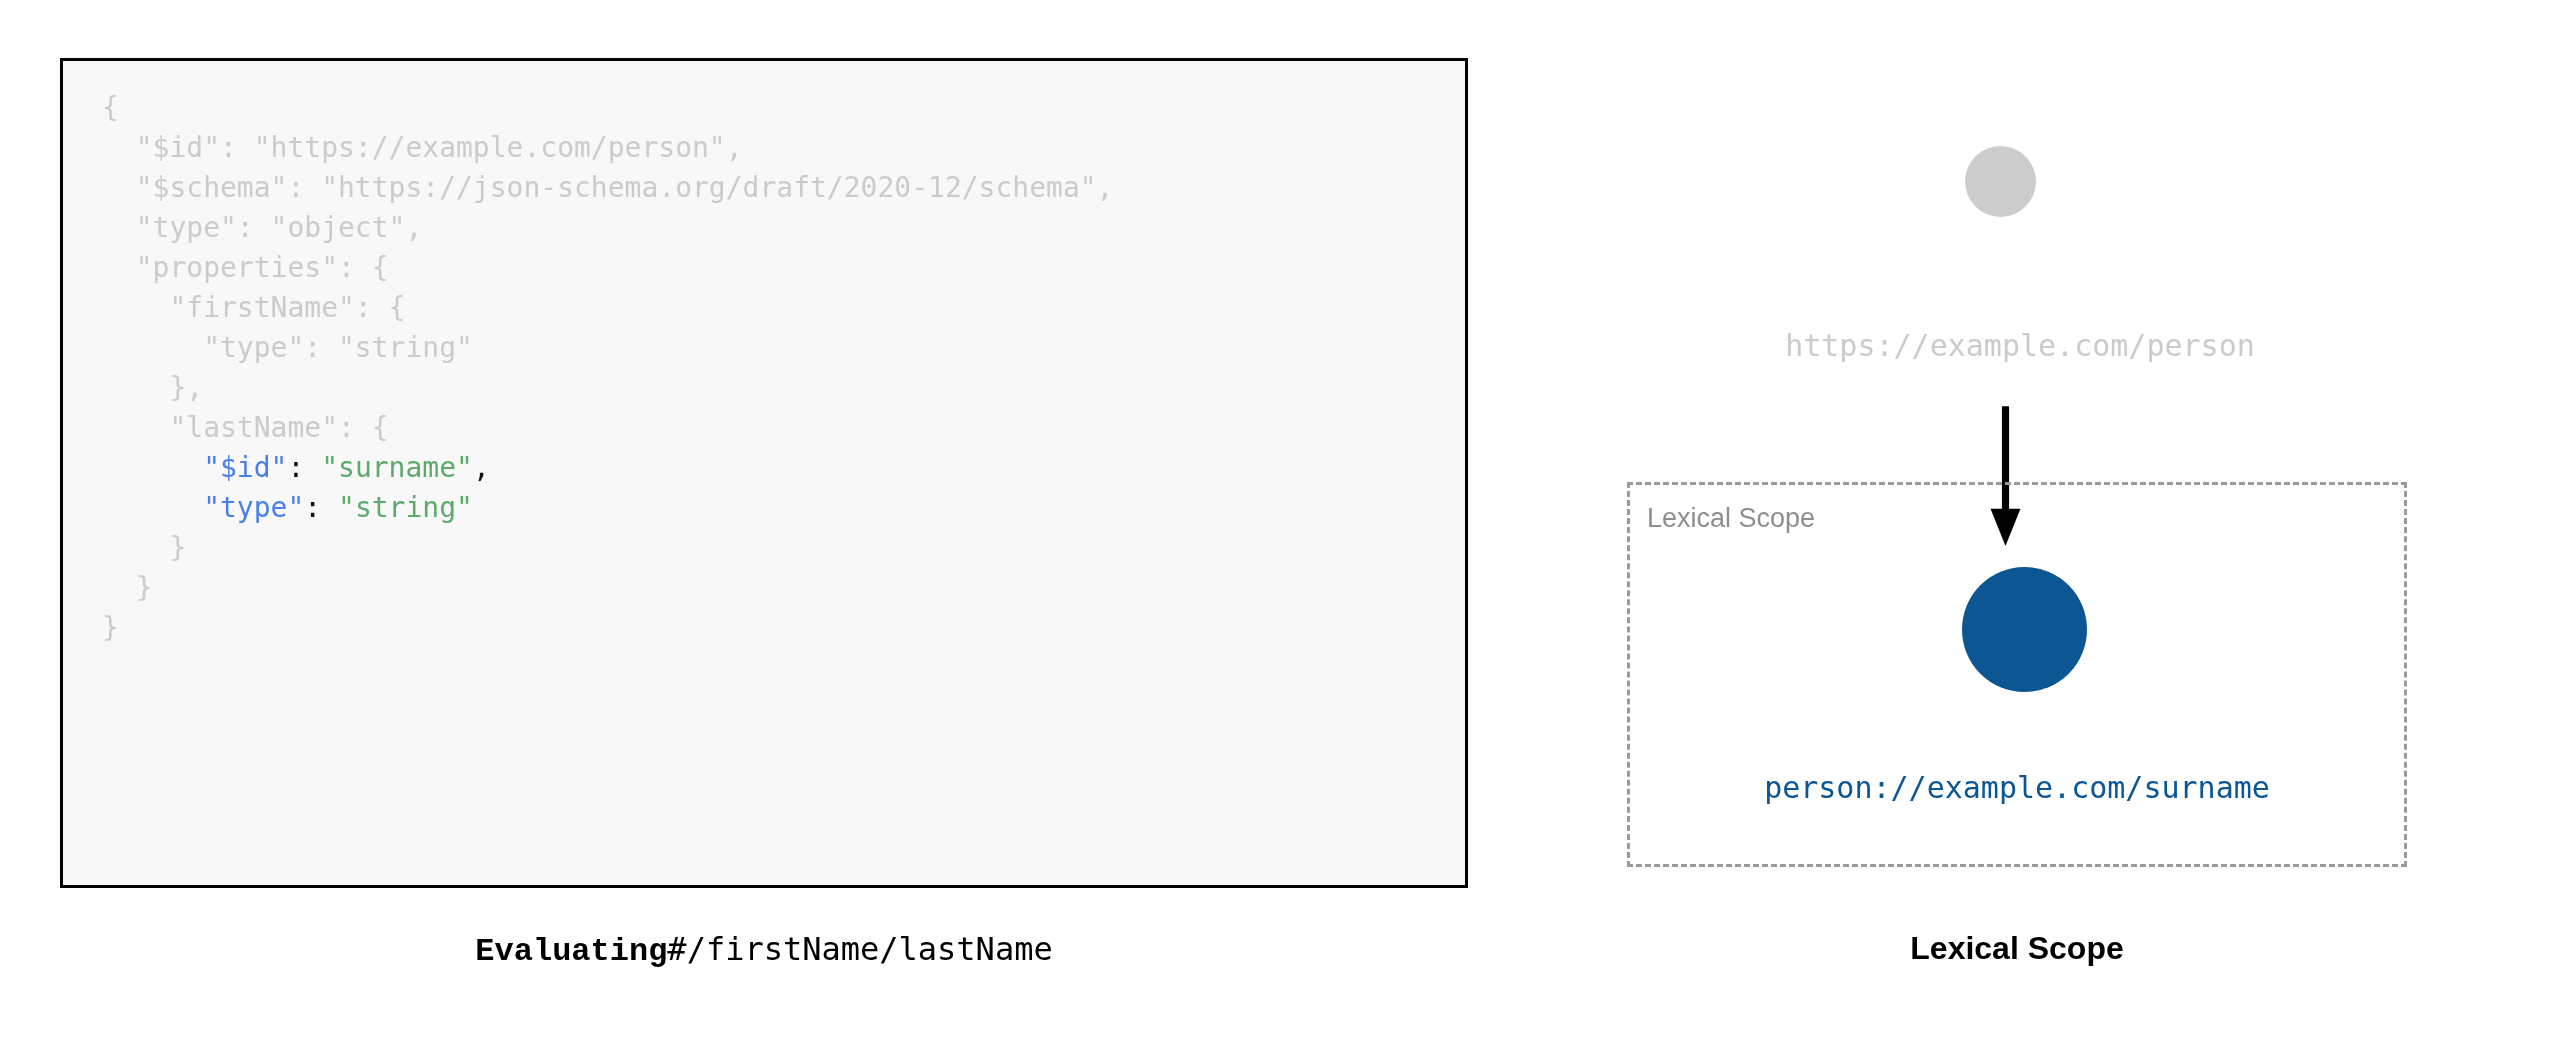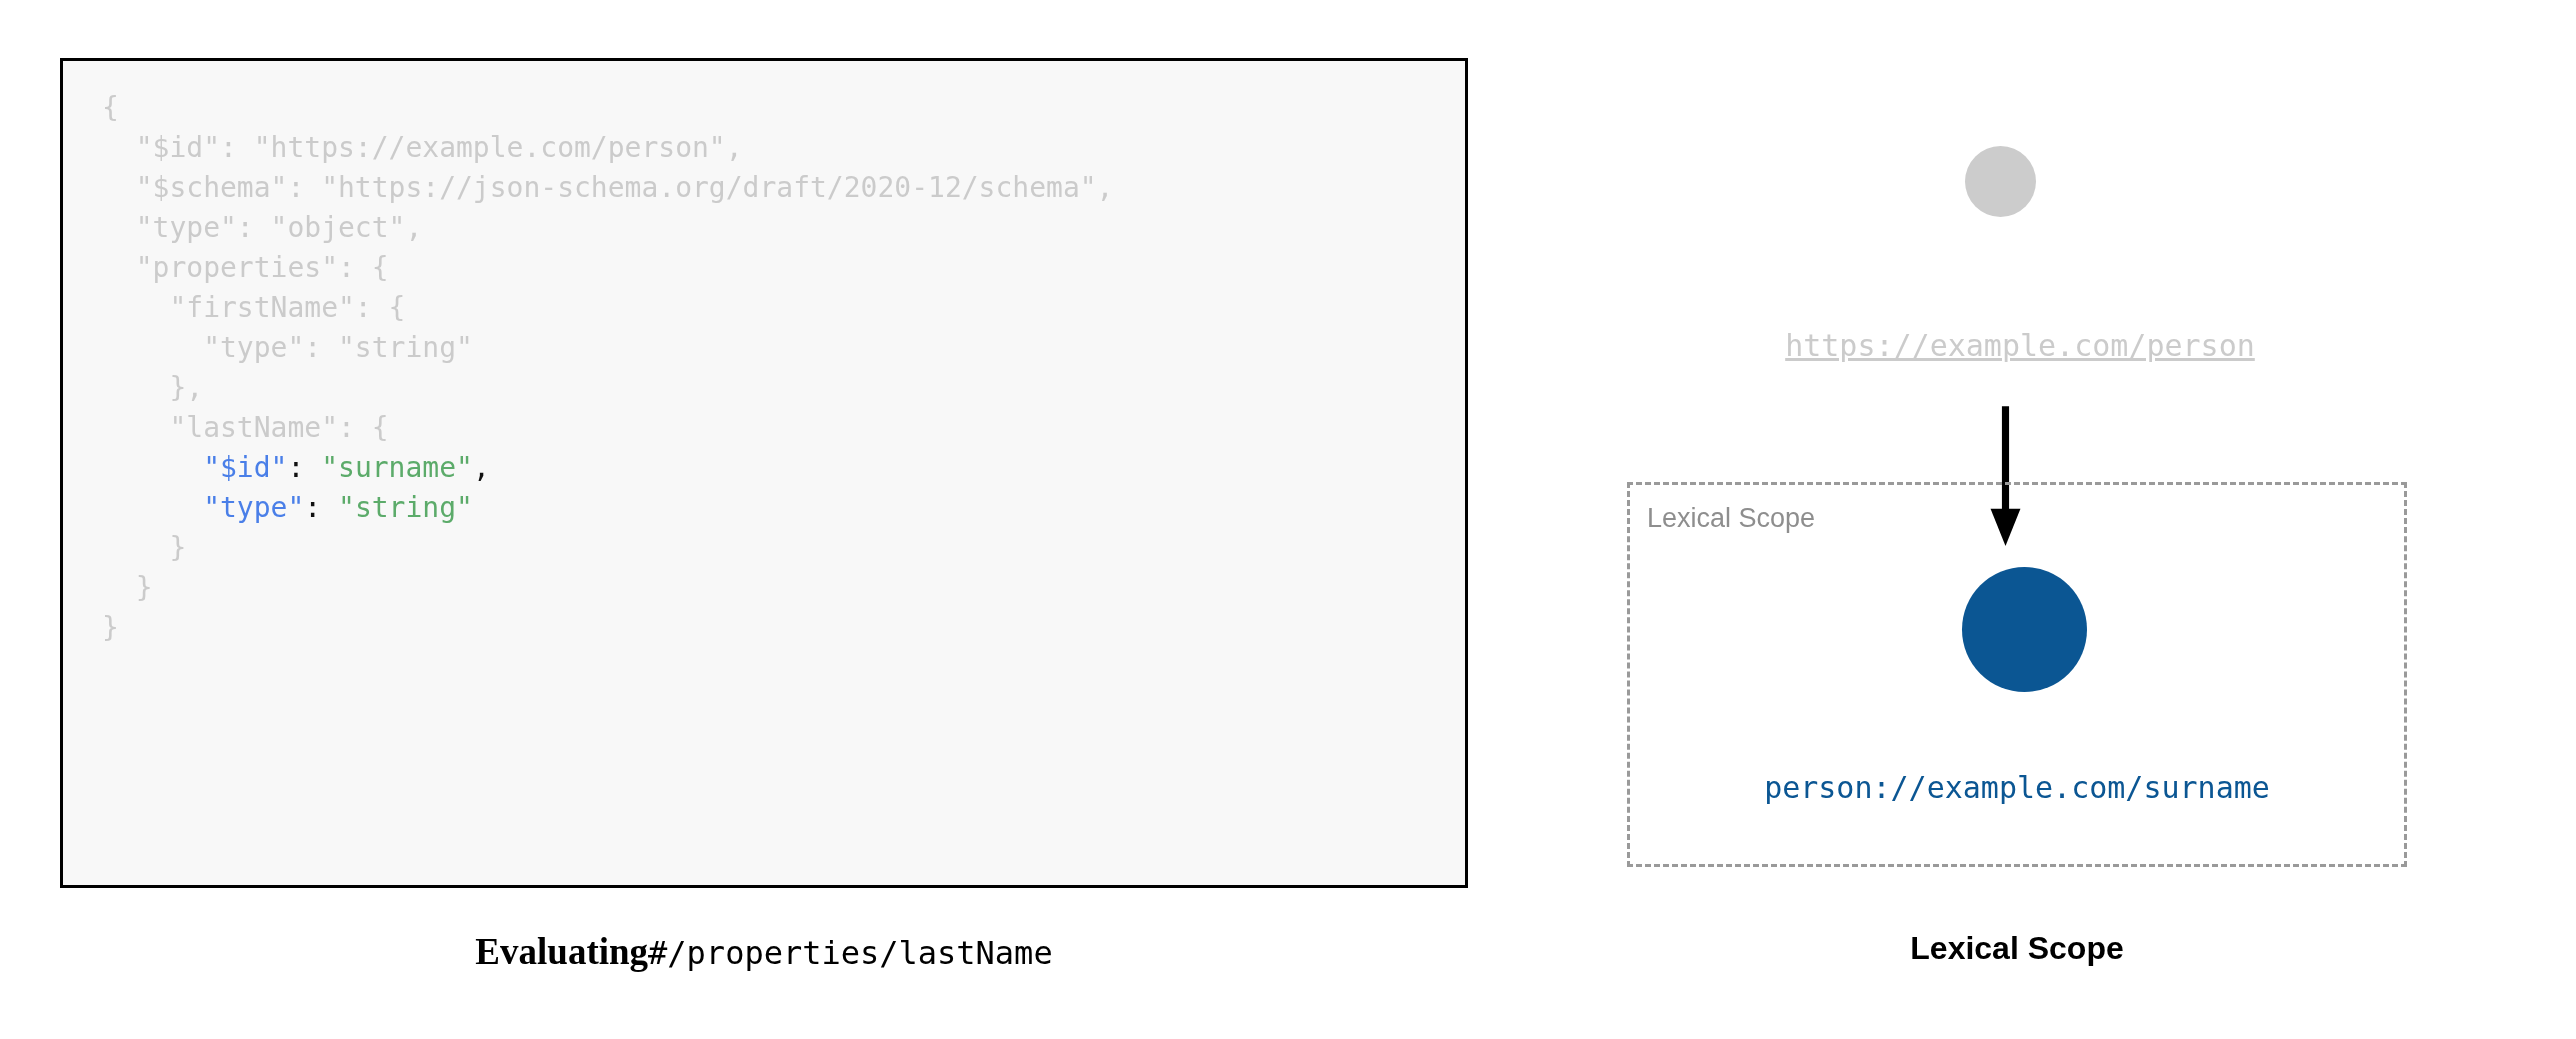--- a/index.html
+++ b/index.html
@@ -60,23 +60,23 @@
   #left-caption {
     position: absolute;
     left: 60px;
     top: 930px;
     width: 1408px;
     text-align: center;
     color: #000000;
     white-space: nowrap;
   }
   #left-caption .cap-bold {
-    font-family: Liberation Serif, serif;
+    font-family: Liberation Mono, monospace;
     font-weight: bold;
-    font-size: 37px;
+    font-size: 32px;
   }
   #left-caption .cap-mono {
     font-family: "DejaVu Sans Mono", "Liberation Mono", monospace;
     font-size: 32px;
     font-weight: normal;
   }
 
   
   #right-panel {
     position: absolute;
@@ -96,21 +96,20 @@
   #node-person-label {
     position: absolute;
     left: 0px;
     top: 328px;
     width: 974px;
     text-align: center;
     font-family: "DejaVu Sans Mono", "Liberation Mono", monospace;
     font-size: 30px;
     color: #cbcbcb;
     white-space: nowrap;
-    text-decoration: underline;
   }
 
   
   #arrow-person-to-surname {
     position: absolute;
     left: 453px;   
     top: 406px;
     width: 39px;
     height: 140px;
     overflow: visible;
@@ -176,21 +175,21 @@
 
 <div id="figure">
 
   <div id="left-panel">
 
     <div id="code-box">
       <div id="code-listing"><span class="code-line"><span class="dim">{</span></span><span class="code-line">  <span class="dim">"$id": "https://example.com/person",</span></span><span class="code-line">  <span class="dim">"$schema": "https://json-schema.org/draft/2020-12/schema",</span></span><span class="code-line">  <span class="dim">"type": "object",</span></span><span class="code-line">  <span class="dim">"properties": {</span></span><span class="code-line">    <span class="dim">"firstName": {</span></span><span class="code-line">      <span class="dim">"type": "string"</span></span><span class="code-line">    <span class="dim">},</span></span><span class="code-line">    <span class="dim">"lastName": {</span></span><span class="code-line">      <span class="k">"$id"</span><span class="p">: </span><span class="s">"surname"</span><span class="p">,</span></span><span class="code-line">      <span class="k">"type"</span><span class="p">: </span><span class="s">"string"</span></span><span class="code-line">    <span class="dim">}</span></span><span class="code-line">  <span class="dim">}</span></span><span class="code-line"><span class="dim">}</span></span></div>
     </div>
 
     <div id="left-caption">
-      <span class="cap-bold">Evaluating</span><span class="cap-mono">#/properties/lastName</span>
+      <span class="cap-bold">Evaluating</span><span class="cap-mono">#/firstName/lastName</span>
     </div>
 
   </div>
 
   <div id="right-panel">
 
     <div id="node-person-circle"></div>
     <div id="node-person-label">https://example.com/person</div>
 
     <svg id="arrow-person-to-surname" viewBox="0 0 60 215" width="39" height="140" aria-hidden="true">

